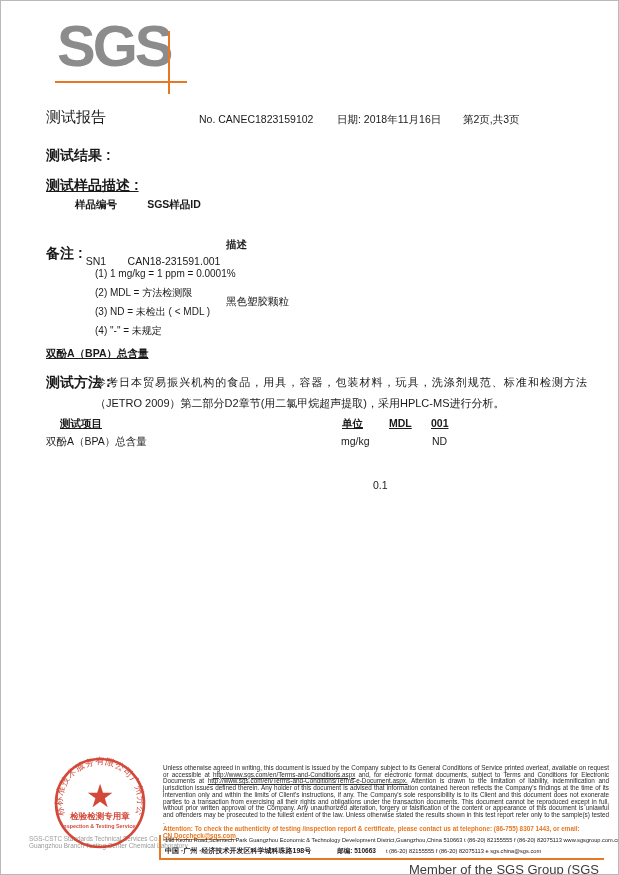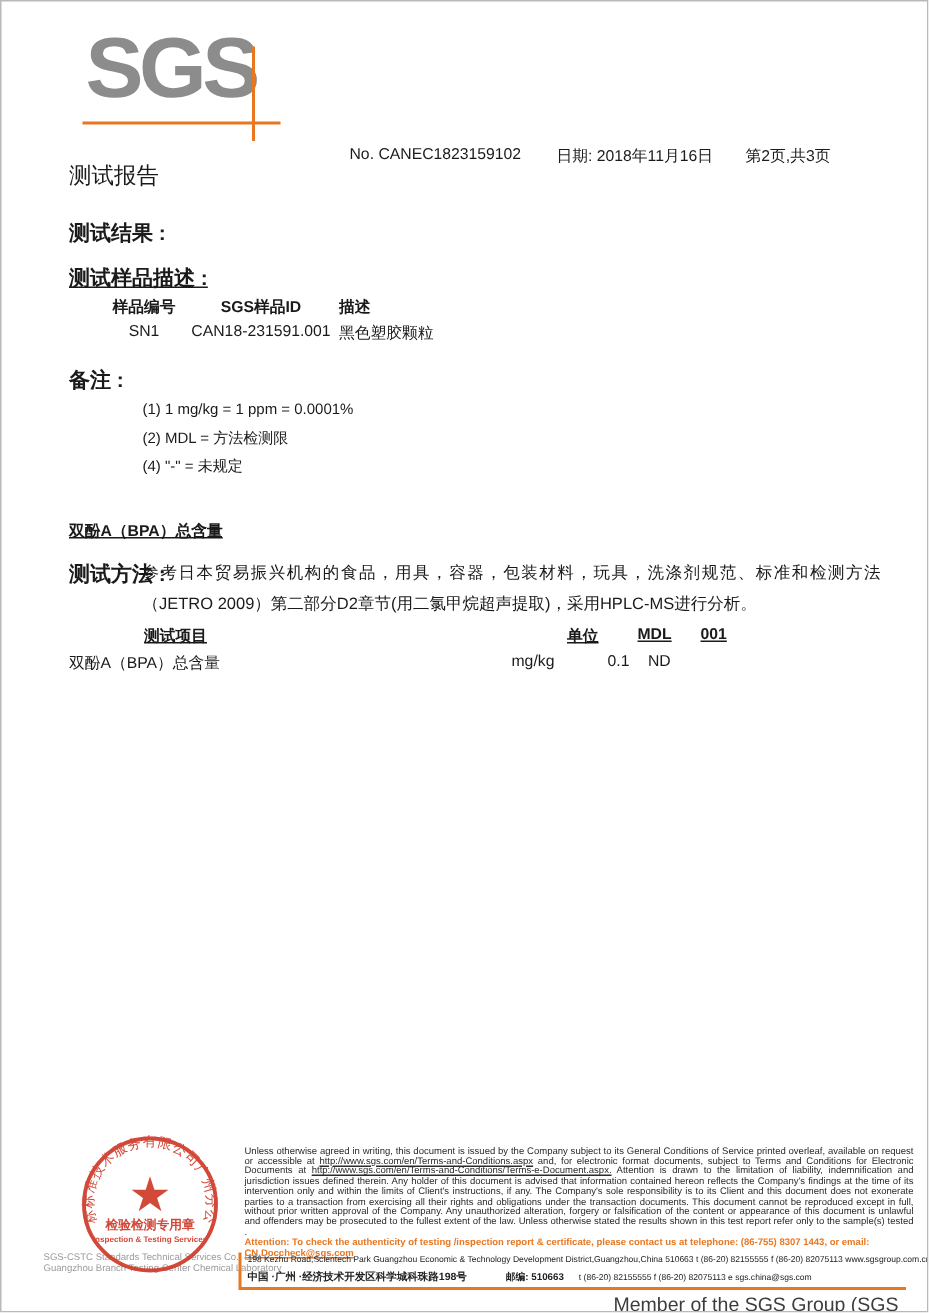--- a/index.html
+++ b/index.html
@@ -9,43 +9,43 @@
     font-family:"Liberation Sans","DejaVu Sans",sans-serif; color:#1a1a1a;
   }
   .abs { position:absolute; }
   
   .logo-text { left:56px; top:16px; font-size:58px; font-weight:bold; color:#8c8c8c;
                letter-spacing:-3px; line-height:1; transform:scaleY(.98); }
   .logo-hline { left:54px; top:80px; width:132px; height:2px; background:#e87722; }
   .logo-vline { left:167px; top:30px; width:2px; height:63px; background:#e87722; }
   
   .report-title { left:45px; top:107px; font-size:15px; font-weight:normal; }
-  .hmeta { top:96px; font-size:10.5px;margin-left:34px; }
+  .hmeta { top:112px; font-size:10.5px; }
   .report-no { left:198px; }
   .report-date { left:336px; }
   .report-pages { left:462px; }
   .label-bold { font-size:14px; font-weight:bold; }
   .results-label { left:45px; top:146px; }
   .sample-heading { left:45px; top:176px; text-decoration:underline; }
   
   .sample-table { left:64px; top:197px; display:grid; grid-template-columns:62px 94px 140px;
                   font-size:10.5px; row-gap:3px; }
   .sample-table .hd { font-weight:bold; }
   .c-center { text-align:center; }
-  .c-left { text-align:left; padding-left:5px; }
+  .c-left { text-align:left; padding-left:5px;margin-top:40px; }
   
   .notes-label { left:45px; top:244px; }
   .notes-list { left:94px; top:263px; font-size:10px; line-height:19px; }
   
   .section-title { left:45px; top:346px; font-size:10.5px; font-weight:bold; text-decoration:underline; }
   .method-label { left:45px; top:373px; }
   .method-text { left:94px; top:371px; width:492px; font-size:11px; line-height:21px; text-align:justify; }
   
   .rt { font-size:10.5px; }
-  .rt-h { font-weight:bold; text-decoration:underline; top:416px;margin-left:36px; }
+  .rt-h { font-weight:bold; text-decoration:underline; top:416px; }
   .rt-h.sample-col { }
   .rt-r { top:434px; }
   
   .footer-text { left:162px; top:764px; width:446px; }
   .legal { margin:0; font-size:6.35px; line-height:6.7px; text-align:justify; color:#2b2b2b; }
   .legal .lnk { text-decoration:underline; }
   .attention { margin:1px 0 0 0; font-size:6.35px; line-height:6.7px; font-weight:bold; color:#e87722; }
   .attention .lnk { text-decoration:underline; }
   .company-block { left:28px; top:834px; font-size:6.4px; line-height:7.4px; color:#9b9b9b; }
   .stamp-svg { left:40px; top:754px; width:118px; height:100px; opacity:.92; }
@@ -82,34 +82,35 @@
     <div class="hd c-left">描述</div>
     <div class="c-center">SN1</div>
     <div class="c-center">CAN18-231591.001</div>
     <div class="c-left">黑色塑胶颗粒</div>
   </div>
 
   <div class="abs label-bold notes-label">备注 :</div>
   <div class="abs notes-list">
     <div>(1) 1 mg/kg = 1 ppm = 0.0001%</div>
     <div>(2) MDL = 方法检测限</div>
+    <div>(3) ND = 未检出 ( &lt; MDL )</div>
     <div>(4) "-" = 未规定</div>
   </div>
 
   <div class="abs section-title">双酚A（BPA）总含量</div>
   <div class="abs label-bold method-label">测试方法 :</div>
   <div class="abs method-text">参考日本贸易振兴机构的食品，用具，容器，包装材料，玩具，洗涤剂规范、标准和检测方法（JETRO 2009）第二部分D2章节(用二氯甲烷超声提取)，采用HPLC-MS进行分析。</div>
 
   <div class="abs rt rt-h" style="left:59px;">测试项目</div>
   <div class="abs rt rt-h" style="left:341px;">单位</div>
   <div class="abs rt rt-h" style="left:388px;">MDL</div>
   <div class="abs rt rt-h sample-col" style="left:430px;">001</div>
   <div class="abs rt rt-r" style="left:45px;">双酚A（BPA）总含量</div>
   <div class="abs rt rt-r" style="left:340px;">mg/kg</div>
-  <div class="abs rt rt-r" style="left:404px;">0.1</div>
+  <div class="abs rt rt-r" style="left:372px;margin-top:44px;">0.1</div>
   <div class="abs rt rt-r" style="left:431px;">ND</div>
 
   <div class="abs footer-text">
     <p class="legal"><span>Unless otherwise agreed in writing, this document is issued by the Company subject to its General Conditions of Service printed overleaf, available on request or accessible at </span><span class="lnk">http://www.sgs.com/en/Terms-and-Conditions.aspx</span><span> and, for electronic format documents, subject to Terms and Conditions for Electronic Documents at </span><span class="lnk">http://www.sgs.com/en/Terms-and-Conditions/Terms-e-Document.aspx.</span><span> Attention is drawn to the limitation of liability, indemnification and jurisdiction issues defined therein. Any holder of this document is advised that information contained hereon reflects the Company's findings at the time of its intervention only and within the limits of Client's instructions, if any. The Company's sole responsibility is to its Client and this document does not exonerate parties to a transaction from exercising all their rights and obligations under the transaction documents. This document cannot be reproduced except in full, without prior written approval of the Company. Any unauthorized alteration, forgery or falsification of the content or appearance of this document is unlawful and offenders may be prosecuted to the fullest extent of the law. Unless otherwise stated the results shown in this test report refer only to the sample(s) tested .</span></p>
     <p class="attention"><span>Attention: To check the authenticity of testing /inspection report &amp; certificate, please contact us at telephone: (86-755) 8307 1443, or email: </span><span class="lnk">CN.Doccheck@sgs.com</span></p>
   </div>
 
   <div class="abs company-block">
     <div>SGS-CSTC Standards Technical Services Co., Ltd.</div>
     <div>Guangzhou Branch Testing Center Chemical Laboratory</div>

